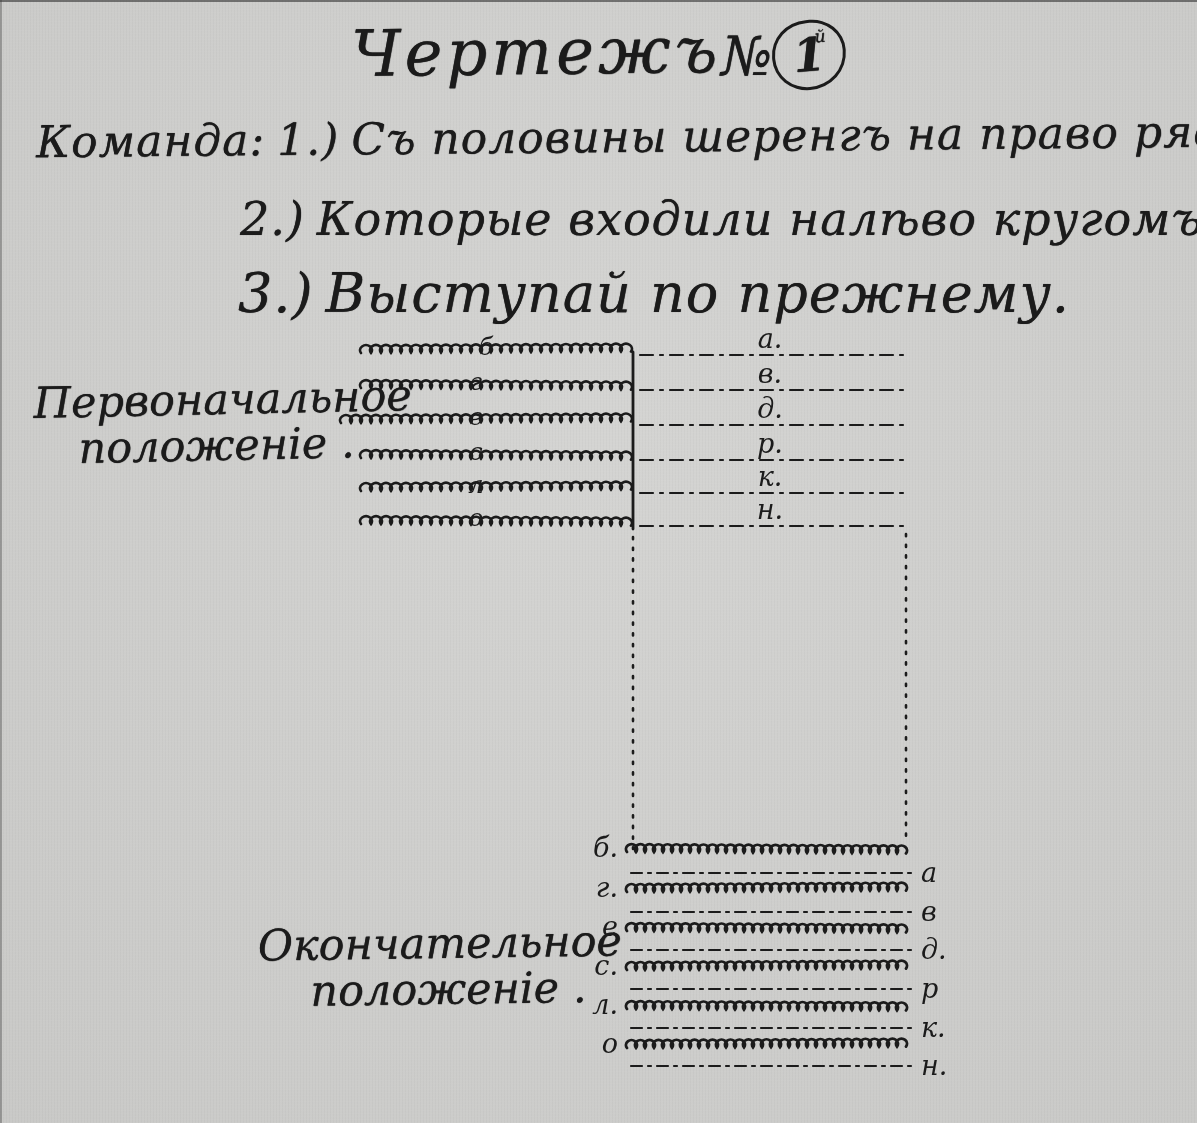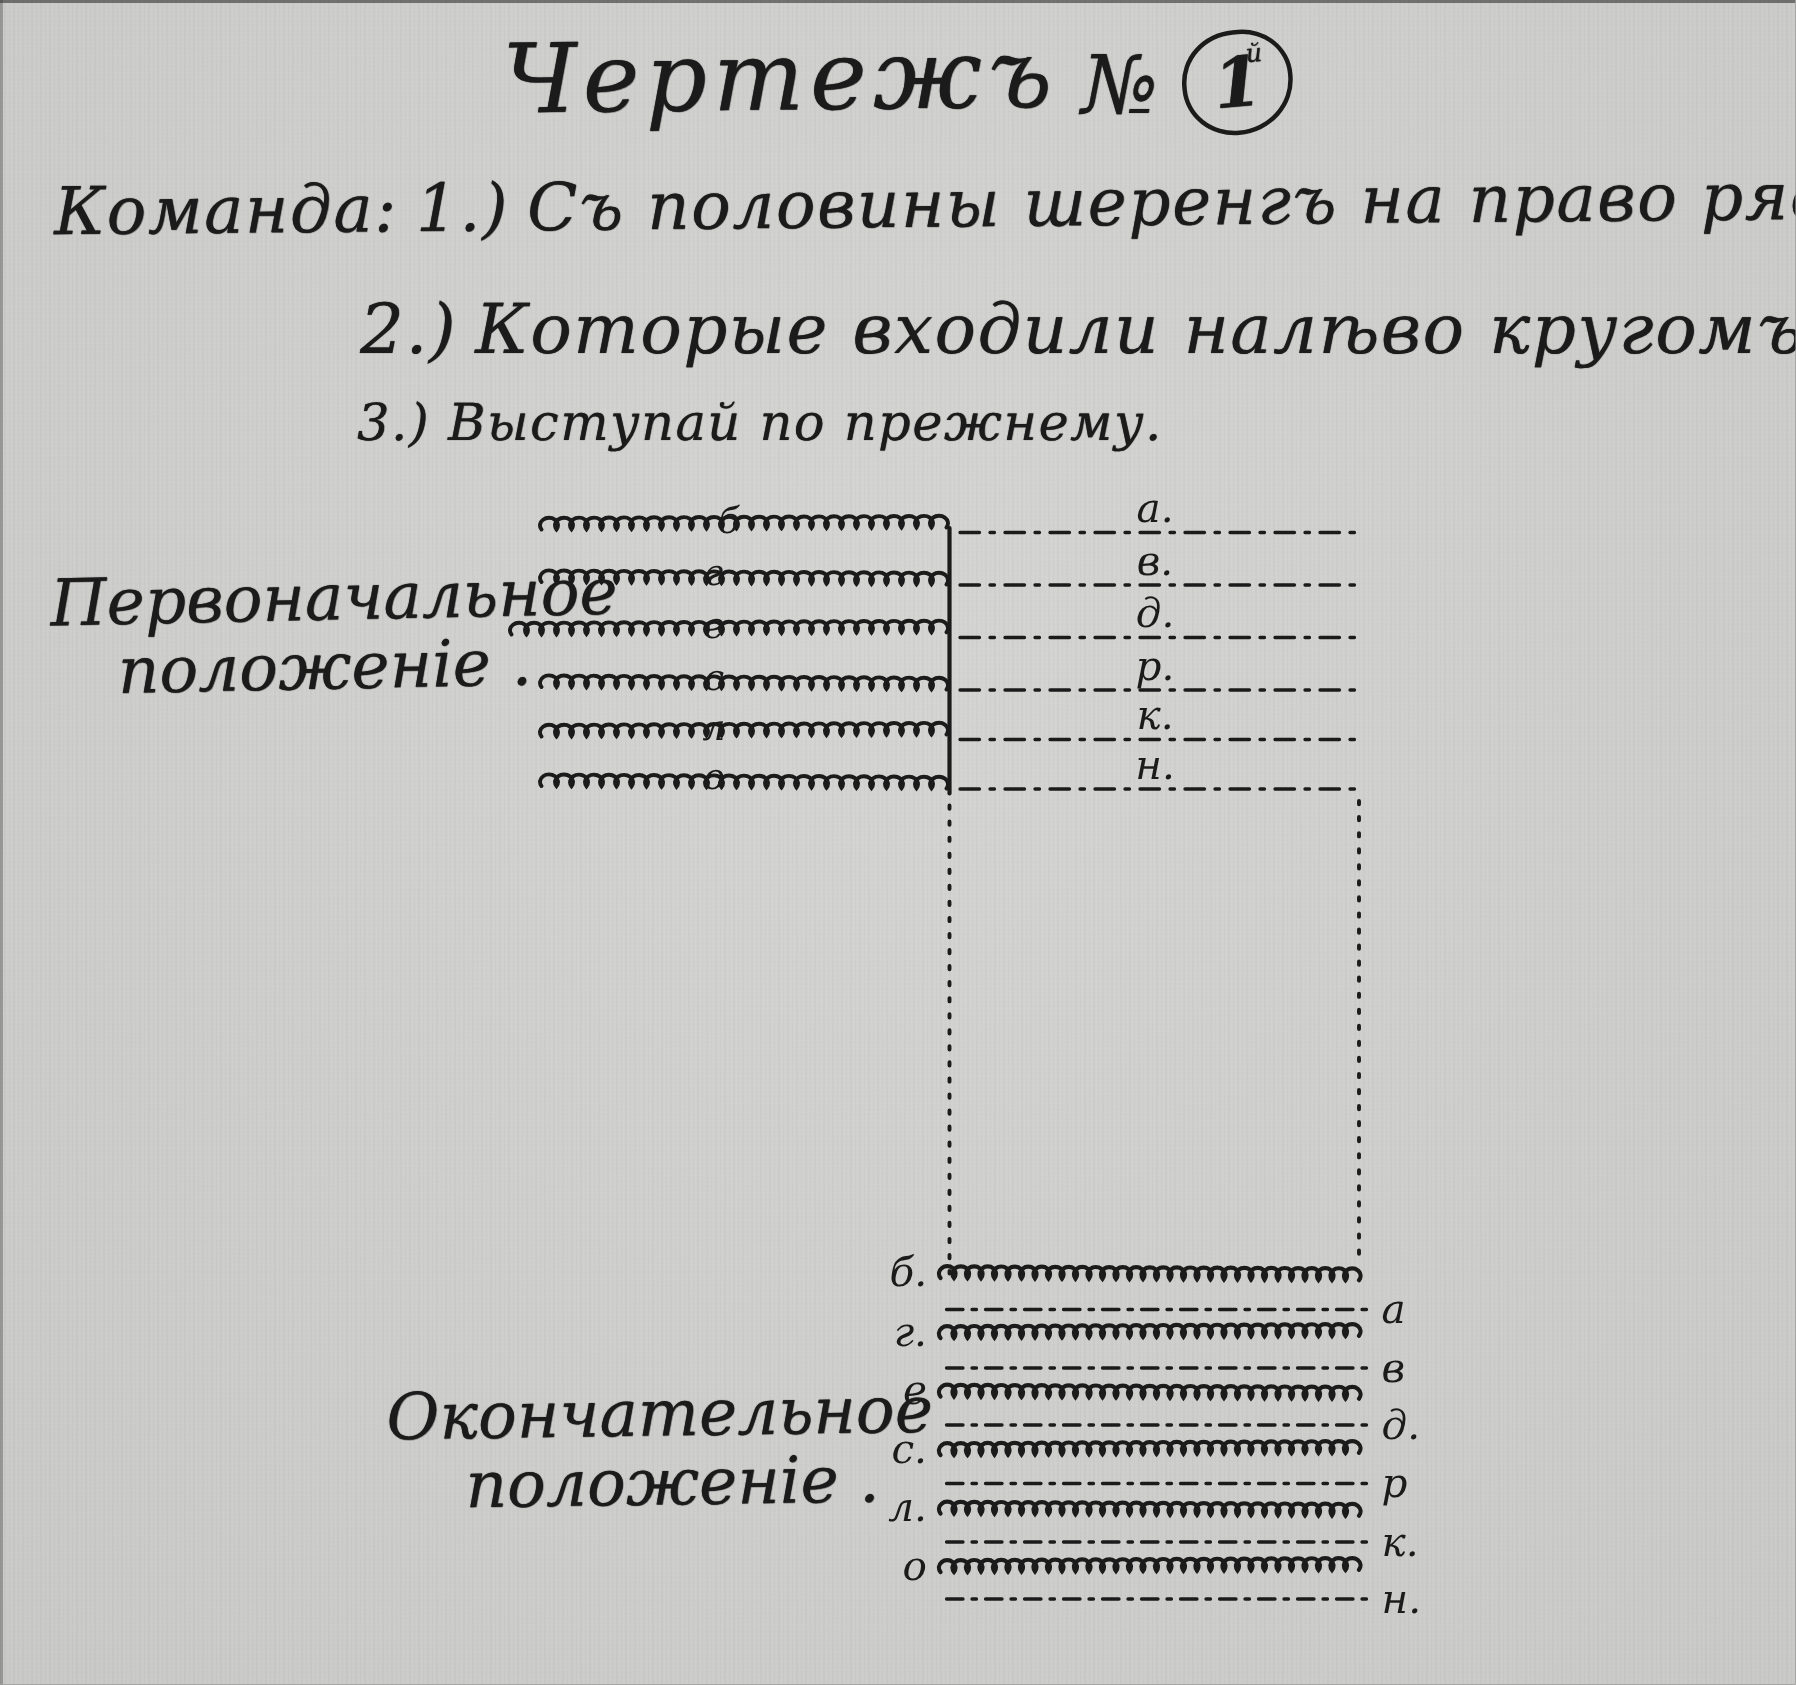--- a/index.html
+++ b/index.html
@@ -25,39 +25,39 @@
     background:rgba(55,55,55,.35);z-index:5;
   }
   .ink{
     font-style:italic;
     color:var(--ink,#1b1b1b);
     text-shadow:0 0 .7px rgba(25,25,25,.85), .4px .4px 0 rgba(25,25,25,.35);
     white-space:nowrap;
   }
   
   .title{position:absolute;top:16px;left:0;width:100%;
-         display:flex;justify-content:center;align-items:flex-start;gap:16px;z-index:2;}
+         display:flex;justify-content:center;align-items:flex-start;z-index:2;}
   .title-word{font-size:64px;line-height:1.15;letter-spacing:4px;transform:rotate(-.6deg);}
   .numero{font-size:54px;line-height:1;margin-top:14px;letter-spacing:0;}
   .circled{
     margin-top:4px;width:74px;height:70px;box-sizing:border-box;
     border:3.5px solid var(--ink,#1b1b1b);
     border-radius:52% 48% 55% 50%;
     display:flex;align-items:center;justify-content:center;
     transform:rotate(-5deg);
     position:relative;
   }
   .circled .num{font-size:46px;font-weight:bold;font-style:italic;line-height:1;}
   .circled .sfx{position:absolute;top:4px;right:16px;font-size:17px;font-style:italic;}
   
   .cmd{position:absolute;z-index:2;}
   .cmd .gap{display:inline-block;width:12px;}
   .cmd1{left:36px;top:110px;font-size:44px;letter-spacing:1px;transform:rotate(-.5deg);}
   .cmd2{left:240px;top:192px;font-size:46px;letter-spacing:1px;}
-  .cmd3{left:238px;top:262px;font-size:34px;letter-spacing:1px;}
+  .cmd3{left:238px;top:262px;font-size:54px;letter-spacing:1px;}
   
   .poslabel{position:absolute;z-index:2;line-height:1.08;}
   .poslabel .l2{display:block;}
   .label-initial{left:34px;top:376px;font-size:43px;transform:rotate(-1.2deg);}
   .label-initial .l2{margin-left:44px;}
   .label-final{left:258px;top:920px;font-size:43px;transform:rotate(-.8deg);}
   .label-final .l2{margin-left:52px;}
   
   svg#diagram-svg{position:absolute;inset:0;z-index:1;}
   svg#diagram-svg text{

